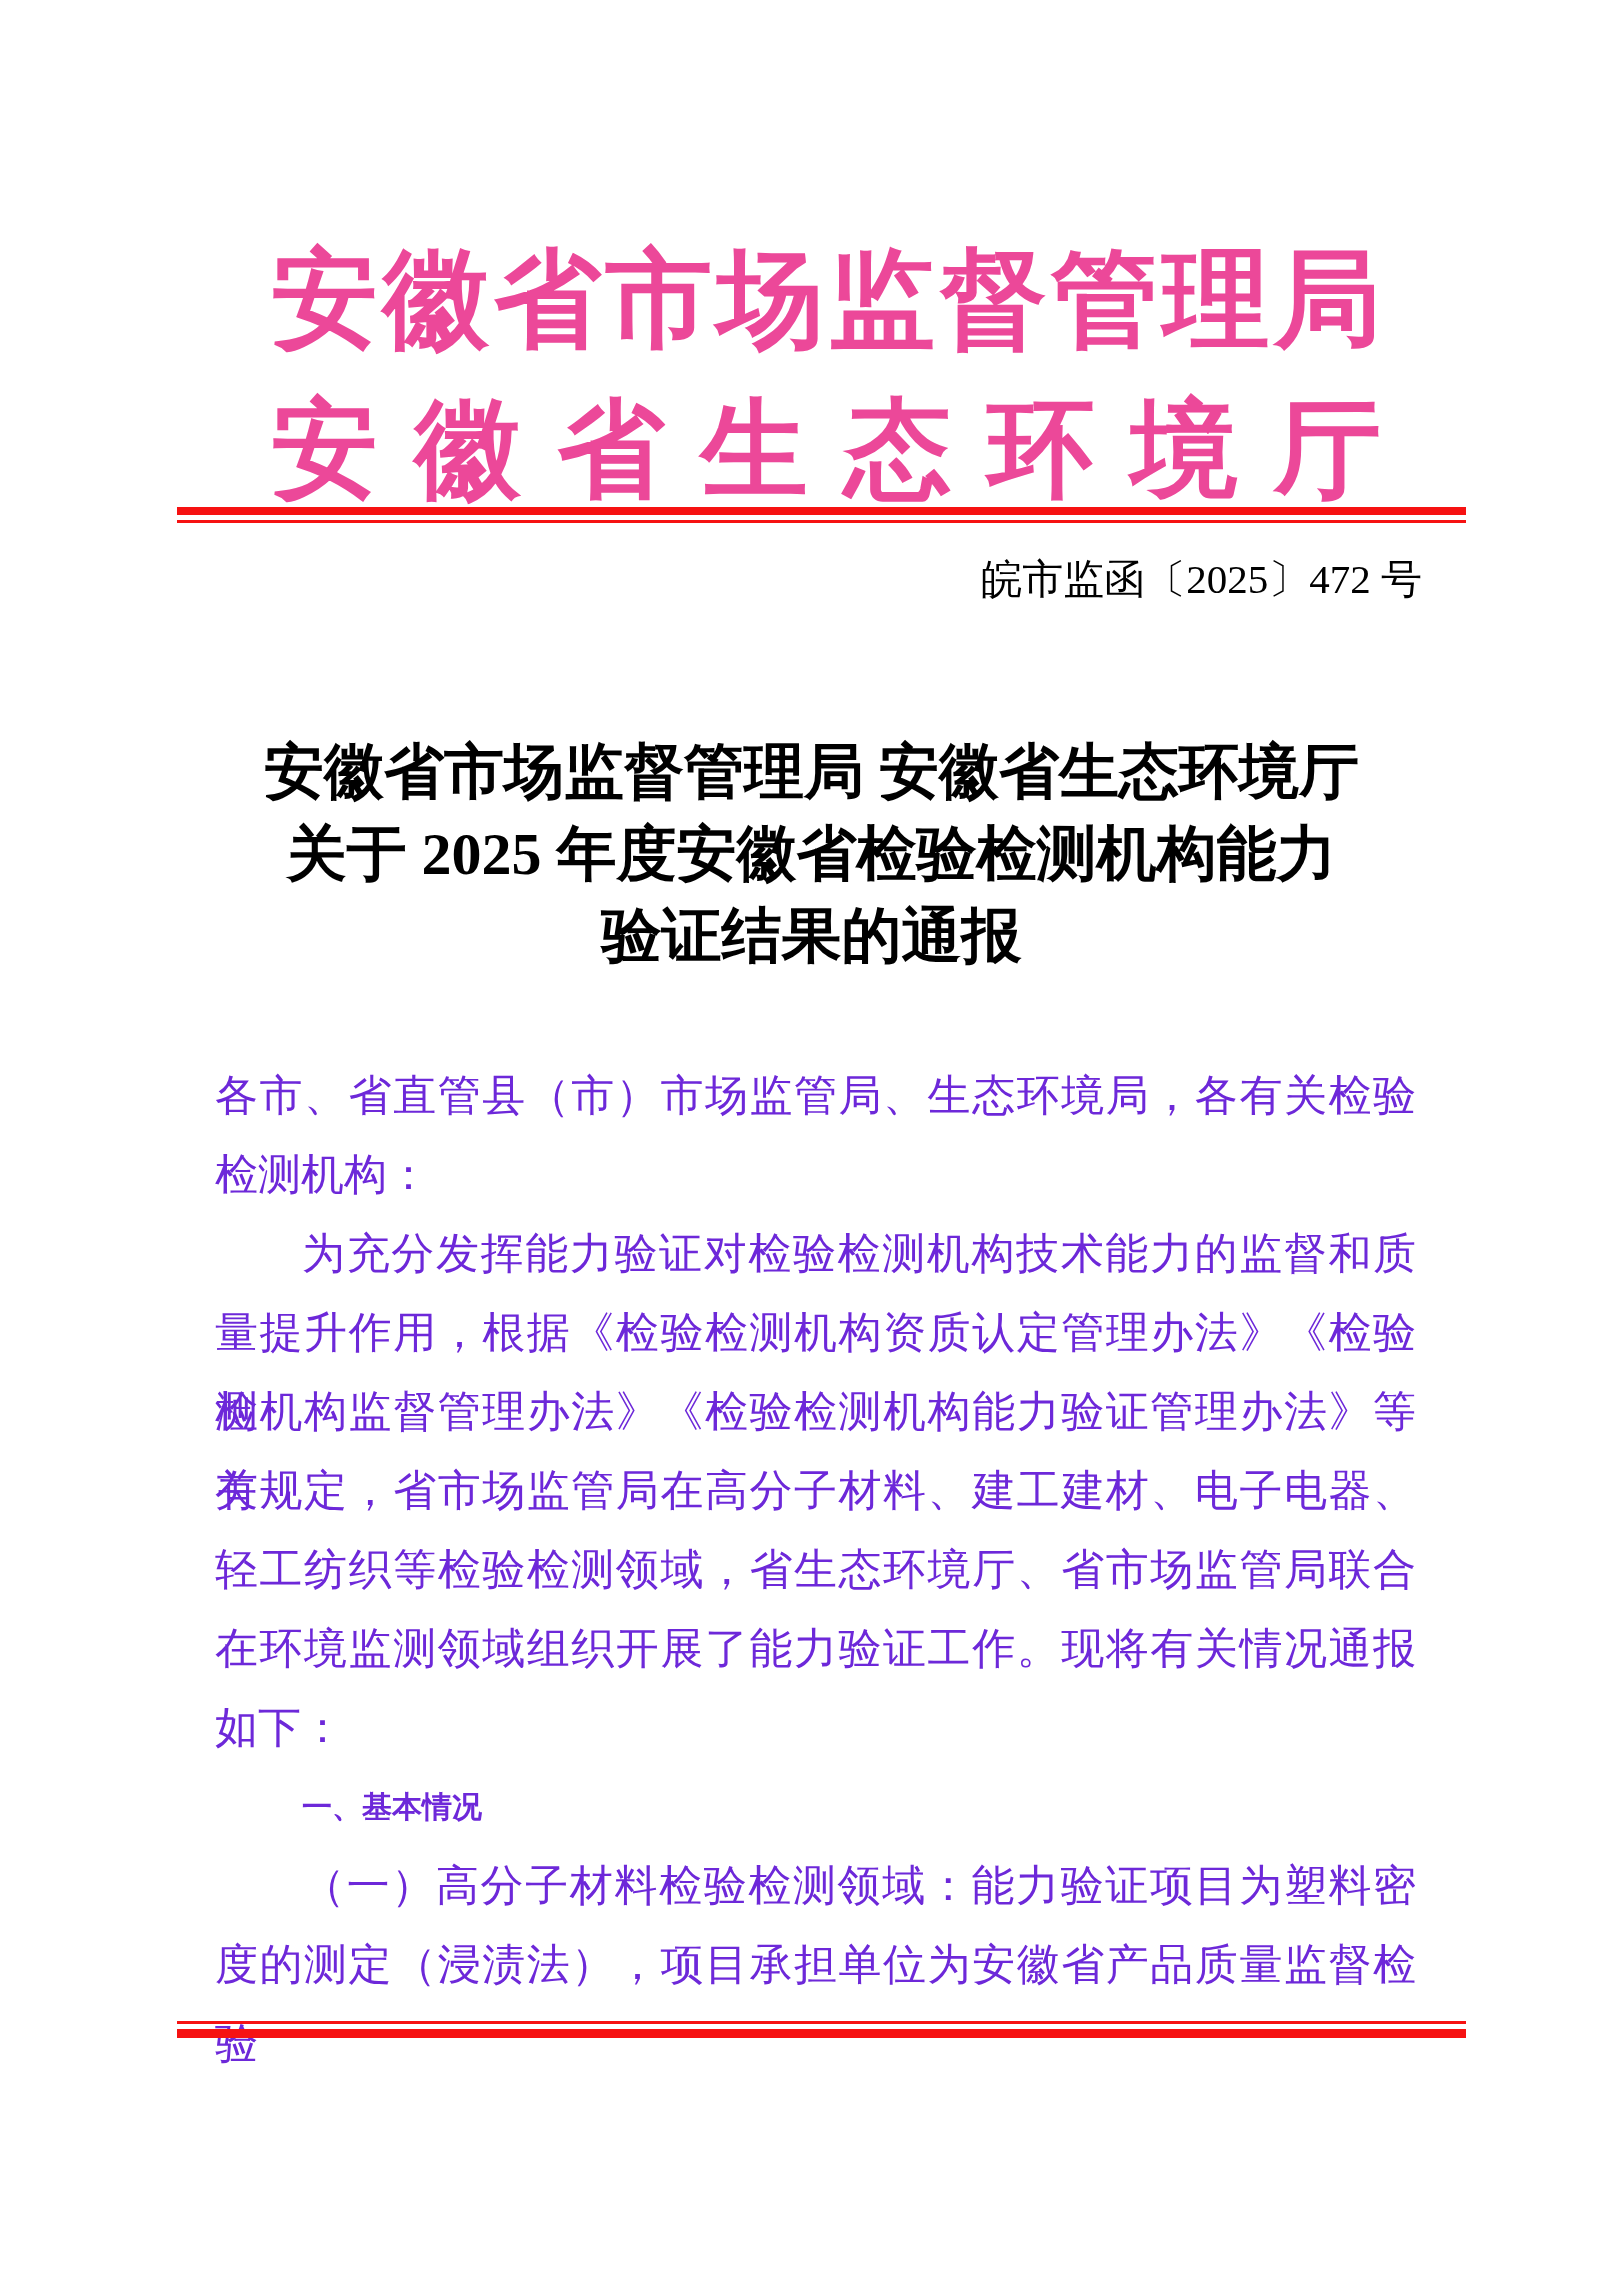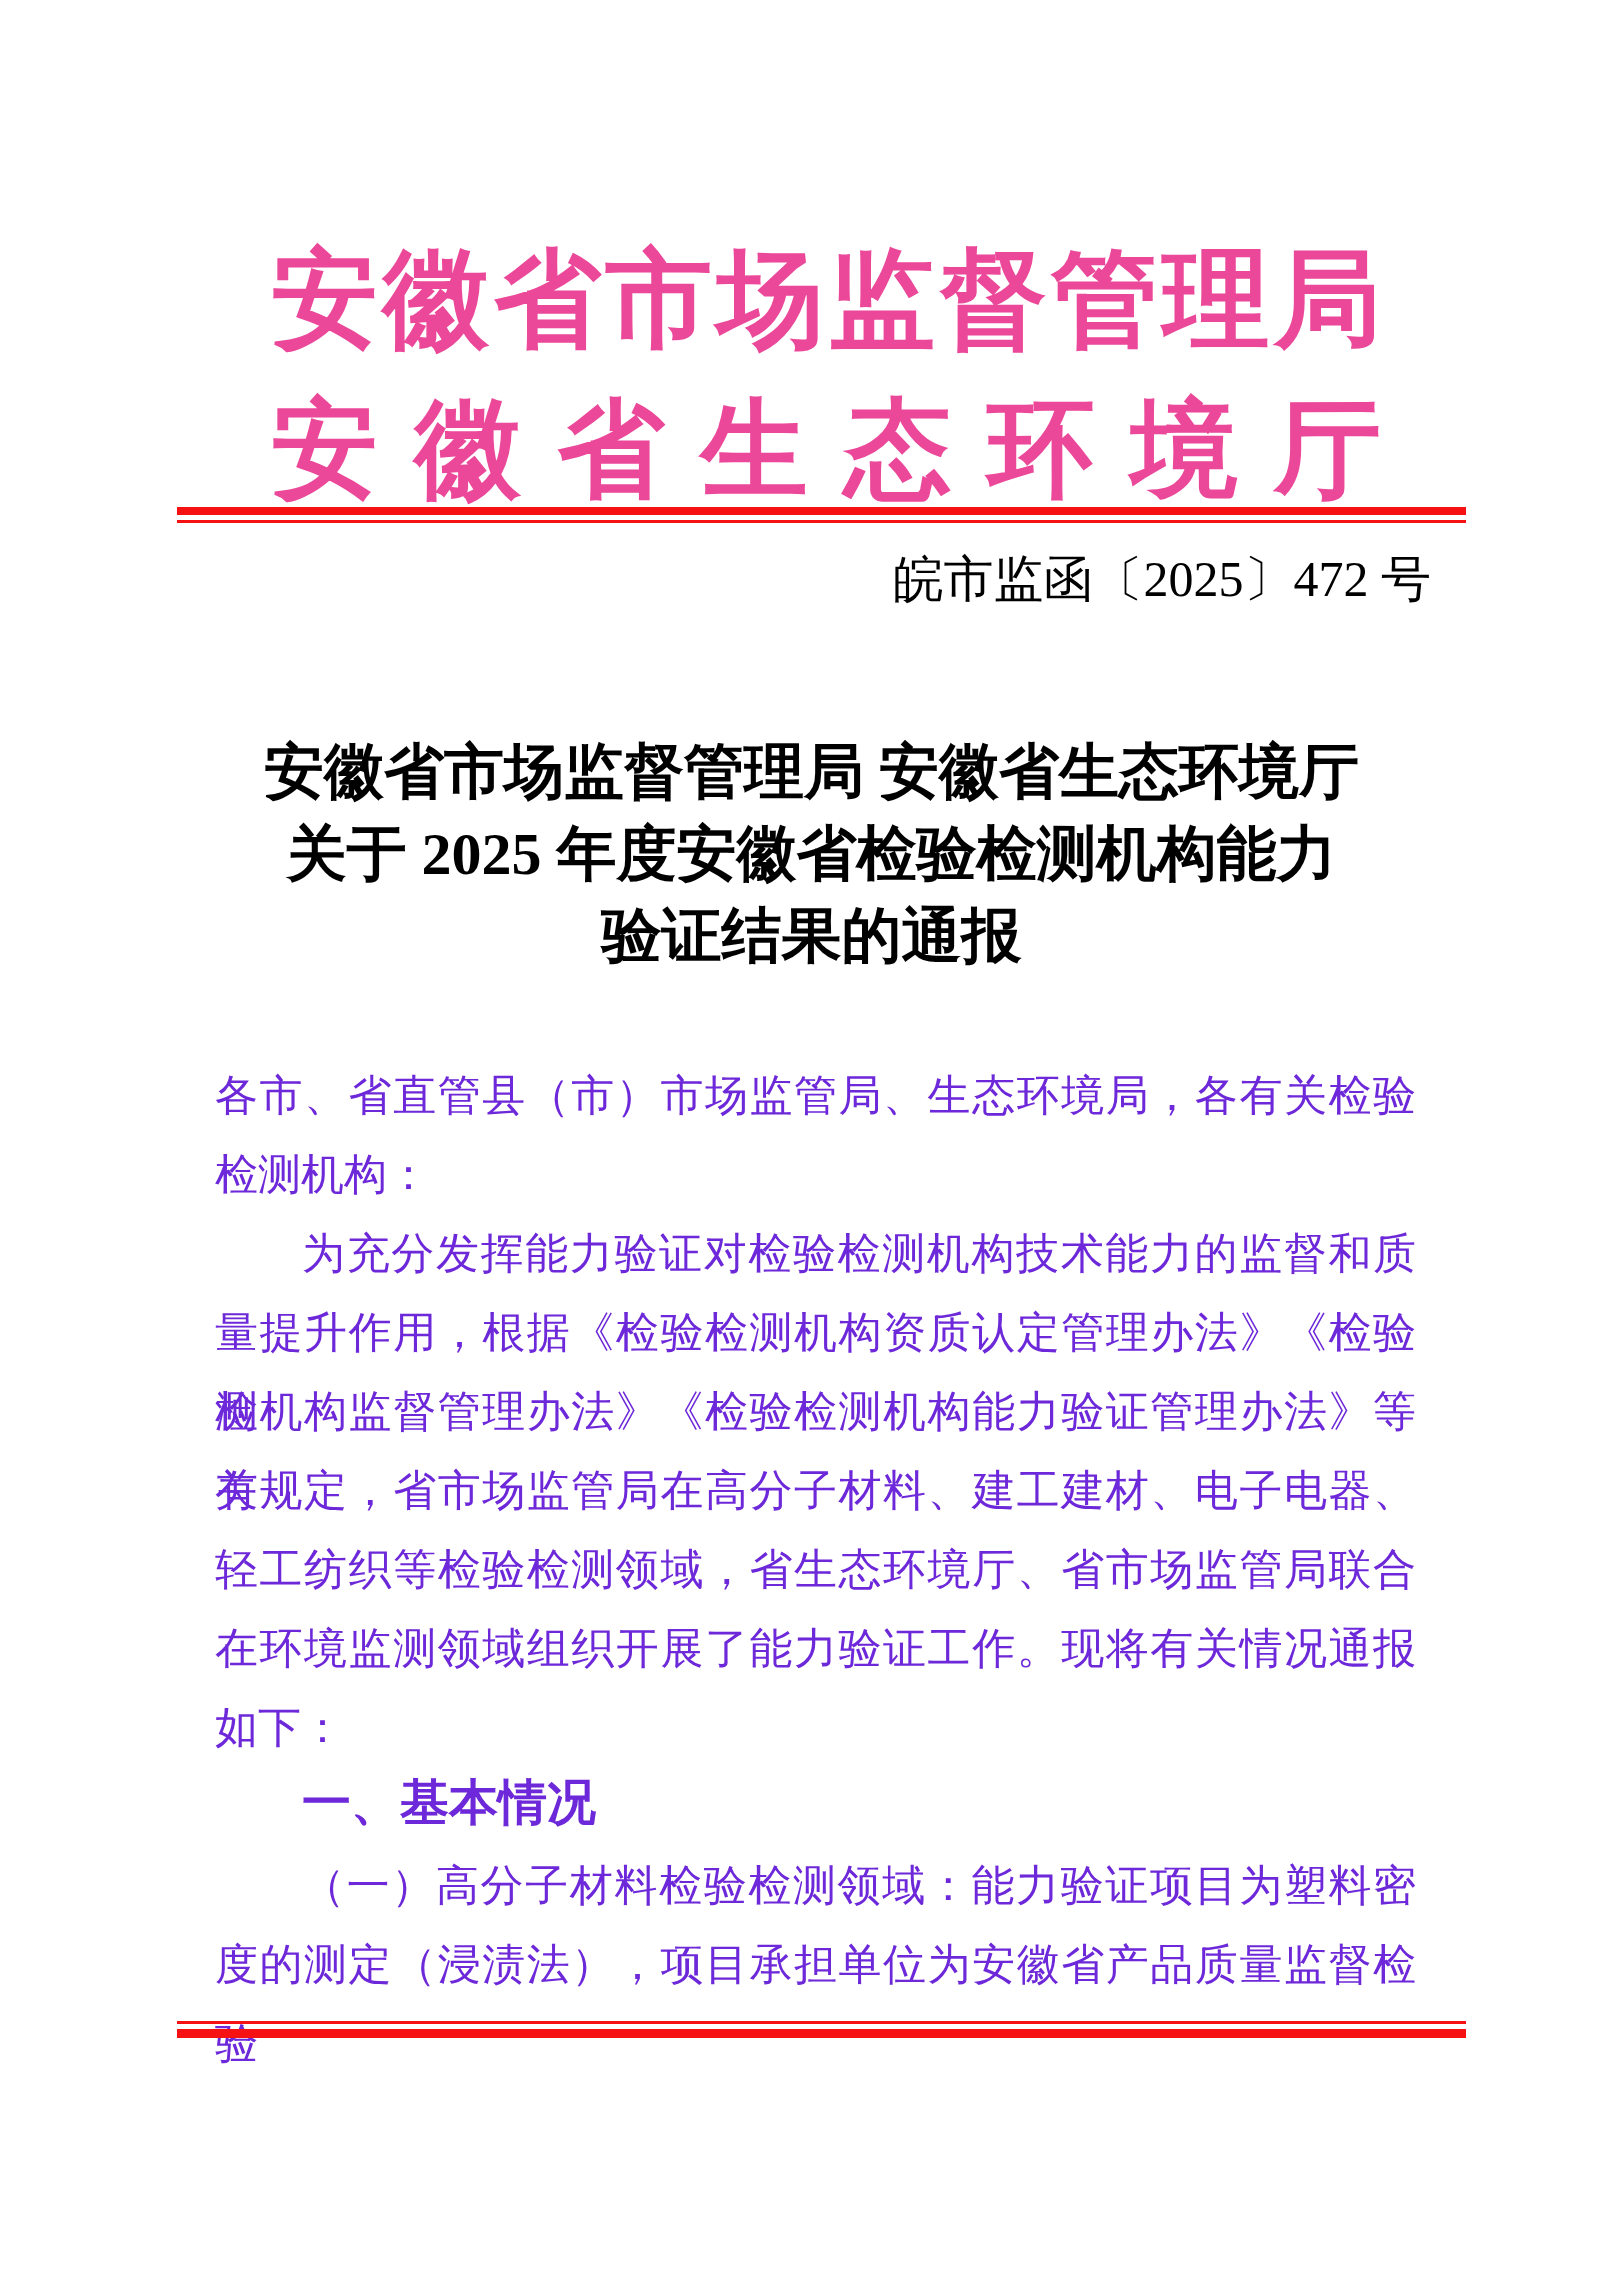--- a/index.html
+++ b/index.html
@@ -41,26 +41,26 @@
     background: #f61212;
   }
   .rule-top-thick    { top: 507px;  height: 8.2px; }
   .rule-top-thin     { top: 520px; height: 3.1px;  }
   .rule-bottom-thin  { top: 2021px; height: 3.1px;  }
   .rule-bottom-thick { top: 2029px; height: 8.7px; }
 
   
   .doc-number {
     position: absolute;
-    left: 224px;
+    left: 215px;
     width: 1207px;
     top: 549px;
     height: 61px;
     line-height: 61px;
-    font-size: 50px;
+    font-size: 41px;
     text-align: right;
     color: #000000;
   }
 
   
   .doc-title {
     position: absolute;
     left: 0;
     width: 1623px;
     top: 731px;
@@ -89,23 +89,23 @@
     line-height: 79px;
     white-space: nowrap;
   }
   .body-line.fill {
     text-align: justify;
     text-align-last: justify;
     white-space: normal;
   }
   .body-line.indent { text-indent: 87px; }
   .body-line.heading {
-    font-family: Liberation Mono, monospace;
+    font-family: Liberation Sans, sans-serif;
     font-weight: bold;
-    font-size: 49px;
+    font-size: 30px;
   }
 </style>
 </head>
 <body>
 
 <div class="page">
 
   <div class="agency-line agency-line-1">安徽省市场监督管理局</div>
   <div class="agency-line agency-line-2">安 徽 省 生 态 环 境 厅</div>
 

